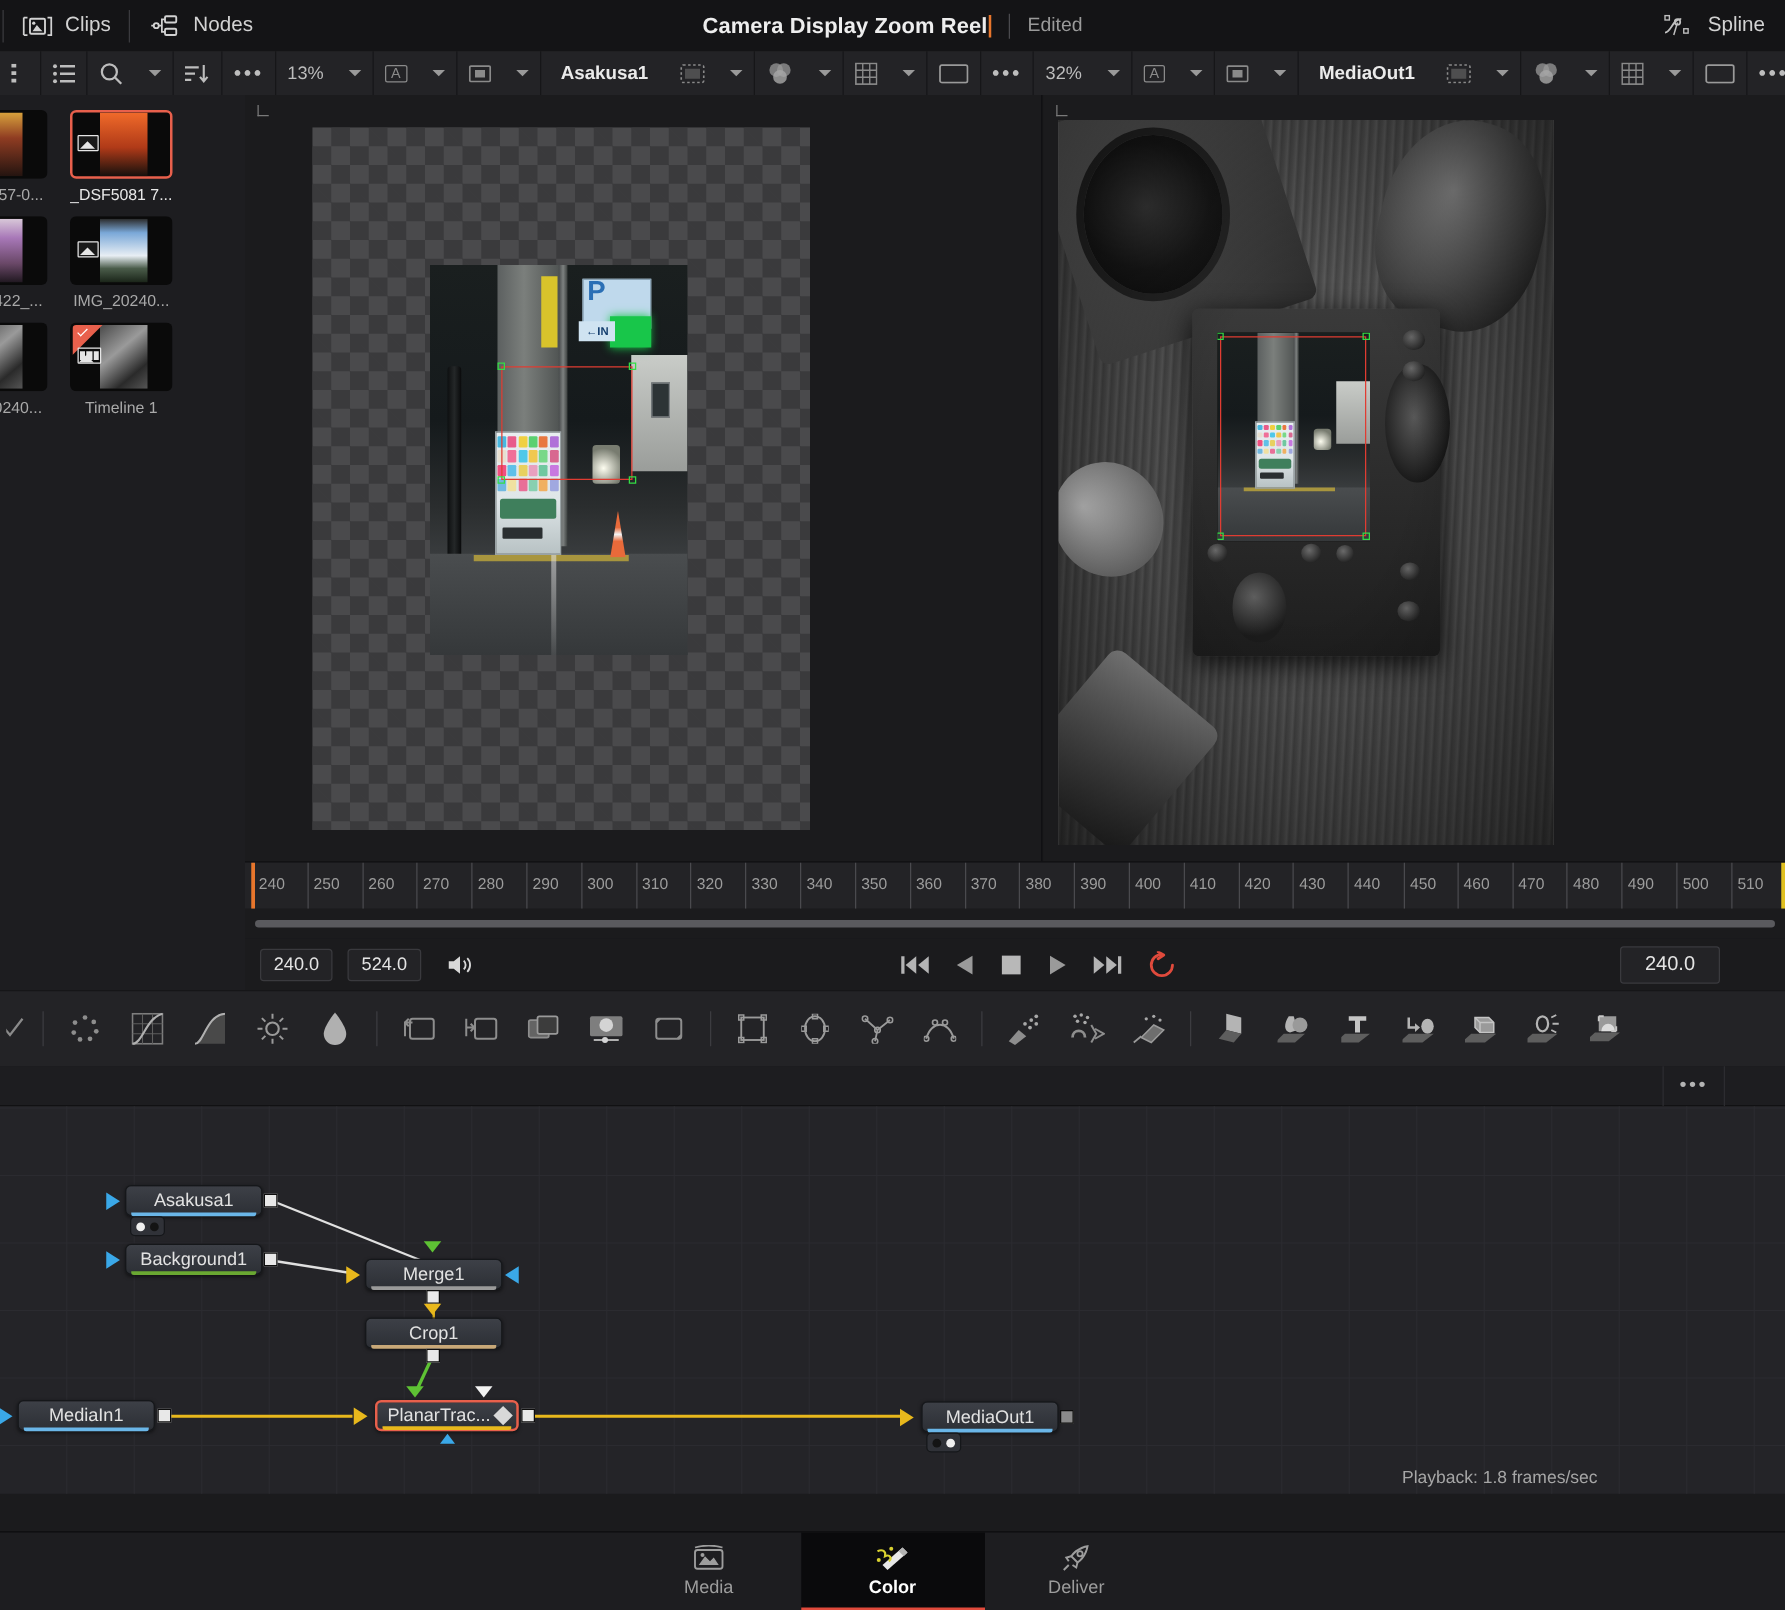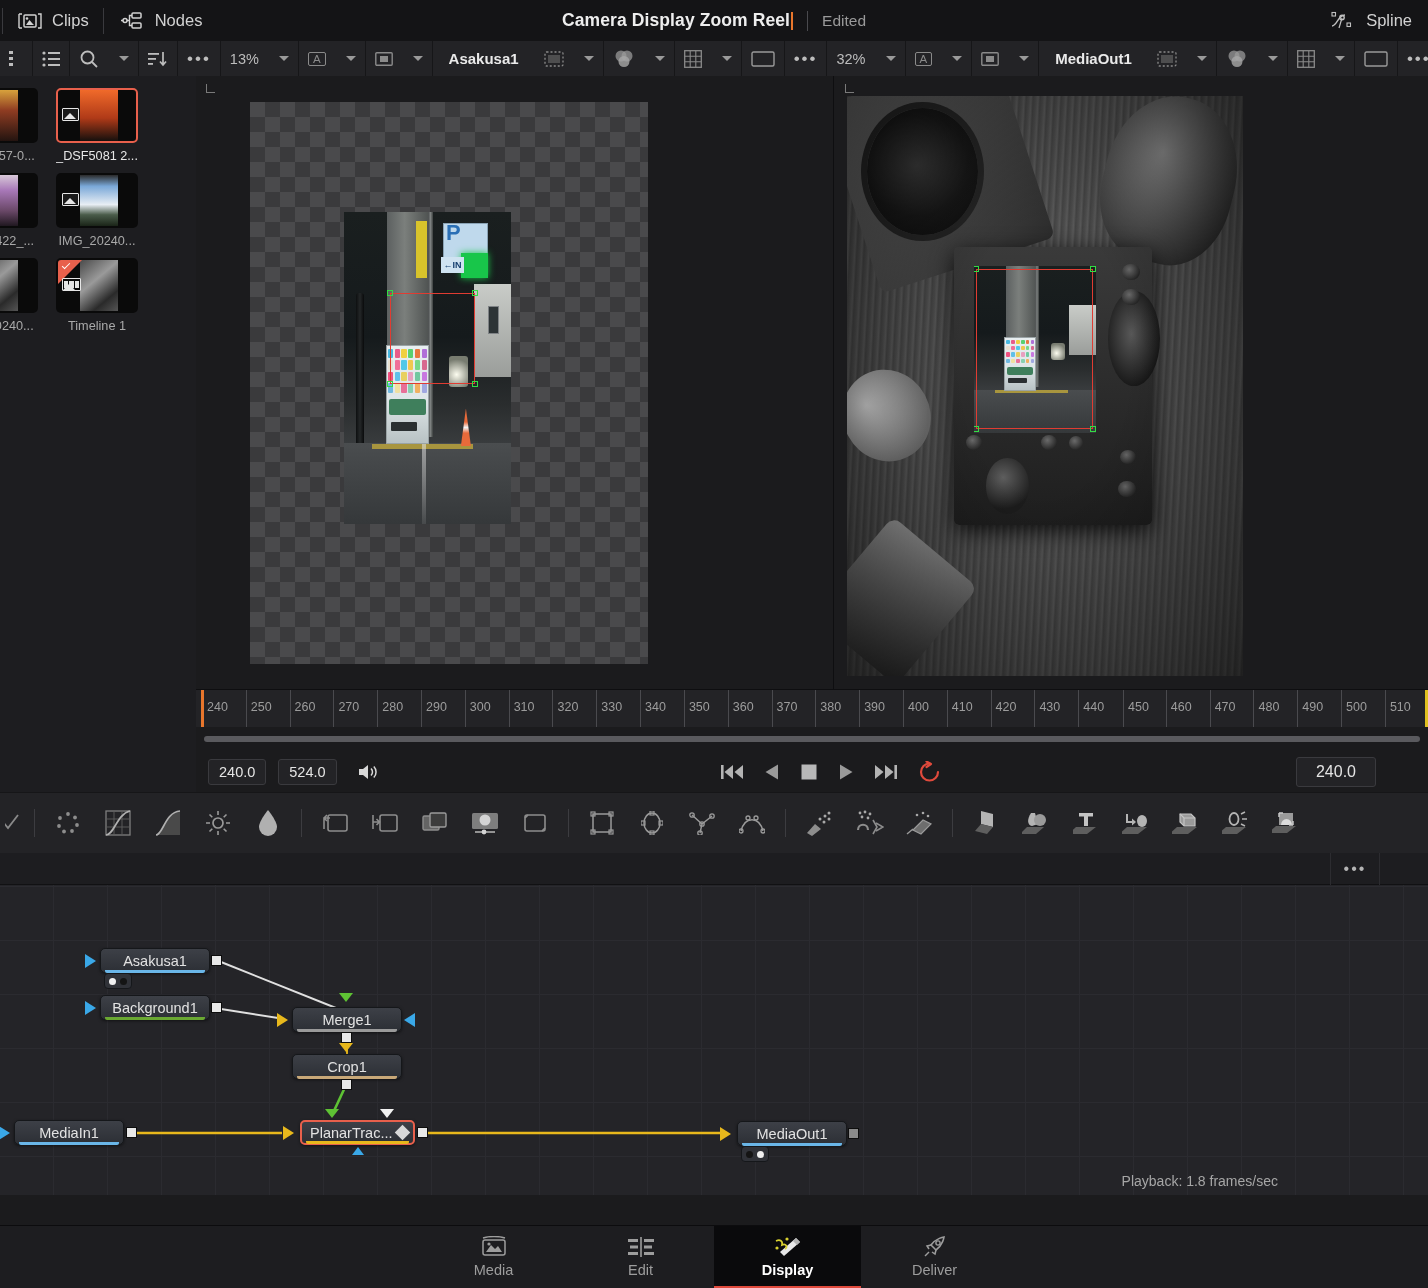--- a/index.html
+++ b/index.html
@@ -695,21 +695,21 @@
 
         </div>
         <div class="thumb-label">DSF4657-0...</div>
       </div>
 
       <div class="thumb-cell">
         <div class="thumb-box sel">
           <div class="thumb-img" style="background:linear-gradient(to bottom,#f06a2a,#b03a18 55%,#15100d);"></div>
           <div class="thumb-icon"></div>
         </div>
-        <div class="thumb-label sel">_DSF5081 2...</div>
+        <div class="thumb-label sel">_DSF5081 7...</div>
       </div>
 
       <div class="thumb-cell">
         <div class="thumb-box">
           <div class="thumb-img" style="background:linear-gradient(to bottom,#d8c8d8,#a878b8 30%,#6a4868 70%,#201820);"></div>
 
         </div>
         <div class="thumb-label">023_0422_...</div>
       </div>
 
@@ -748,21 +748,21 @@
     </div>
   </div>
 
   <div class="viewer-area">
 
     <div class="viewer left">
       <div class="corner-mark" style="left:10px;top:8px;"></div>
 
       <div class="checker" style="left:54px;top:26px;width:398px;height:562px;"></div>
 
-      <div class="street" style="left:148px;top:136px;width:167px;height:312px;">
+      <div class="street" style="left:148px;top:136px;width:206px;height:312px;">
         <div class="st-building"></div>
         <div class="st-ysign"></div>
         <div class="st-pole"></div>
         <div class="st-pole2"></div>
         <div class="st-house"></div>
         <div class="st-house-win"></div>
         <div class="st-psign"></div>
         <div class="st-green"></div>
         <div class="st-inrow">←IN</div>
         <div class="st-road"></div>
@@ -1336,42 +1336,30 @@
       <svg width="26" height="22" viewBox="0 0 26 22">
         <rect x="2" y="4" width="22" height="15" rx="2" fill="none" stroke="#9d9d9d" stroke-width="1.5"></rect>
         <path d="M2 2 C8 0 18 0 24 2" stroke="#9d9d9d" stroke-width="1.4" fill="none"></path>
         <path d="M5 16 L10 9 L14 13 L17 10 L21 16 Z" fill="#9d9d9d"></path>
         <circle cx="8" cy="8" r="1.6" fill="#9d9d9d"></circle>
       </svg>
       <span>Media</span>
     </div>
 
 
-    <div class="page-item">
-      <svg width="28" height="22" viewBox="0 0 28 22">
-        <rect x="1" y="3" width="10" height="3" fill="#9d9d9d"></rect>
-        <rect x="3" y="9.5" width="8" height="3" fill="#9d9d9d"></rect>
-        <rect x="1" y="16" width="10" height="3" fill="#9d9d9d"></rect>
-        <path d="M14 1 L14 21" stroke="#9d9d9d" stroke-width="1.6"></path>
-        <rect x="17" y="3" width="10" height="3" fill="#9d9d9d"></rect>
-        <rect x="17" y="9.5" width="8" height="3" fill="#9d9d9d"></rect>
-        <rect x="17" y="16" width="10" height="3" fill="#9d9d9d"></rect>
-      </svg>
-      <span>Edit</span>
-    </div>
 
     <div class="page-item active">
       <svg width="28" height="22" viewBox="0 0 28 22">
         <path d="M22 2 L26 6 L10 20 L6 16 Z" fill="#e8e8e8"></path>
         <path d="M22 2 L26 6 L23 9 L19 5 Z" fill="#b4b4b4"></path>
         <path d="M2 5 C6 3 9 5 8 9 C12 7 14 11 11 13" stroke="#d8d030" stroke-width="1.7" fill="none"></path>
         <circle cx="3" cy="12" r="1.6" fill="#d8d030"></circle>
         <circle cx="13" cy="3" r="1.6" fill="#d8d030"></circle>
       </svg>
-      <span>Display</span>
+      <span>Color</span>
     </div>
 
 
 
     <div class="page-item">
       <svg width="24" height="22" viewBox="0 0 24 22">
         <path d="M21 1 C21 1 13 2 8 9 L13 14 C20 9 21 1 21 1 Z" fill="none" stroke="#9d9d9d" stroke-width="1.6"></path>
         <circle cx="15" cy="7" r="2.1" fill="none" stroke="#9d9d9d" stroke-width="1.4"></circle>
         <path d="M8 9 L4 10 L6 13 M13 14 L12 18 L9 16" stroke="#9d9d9d" stroke-width="1.5" fill="none"></path>
         <path d="M6 16 L2 20" stroke="#9d9d9d" stroke-width="1.5"></path>

